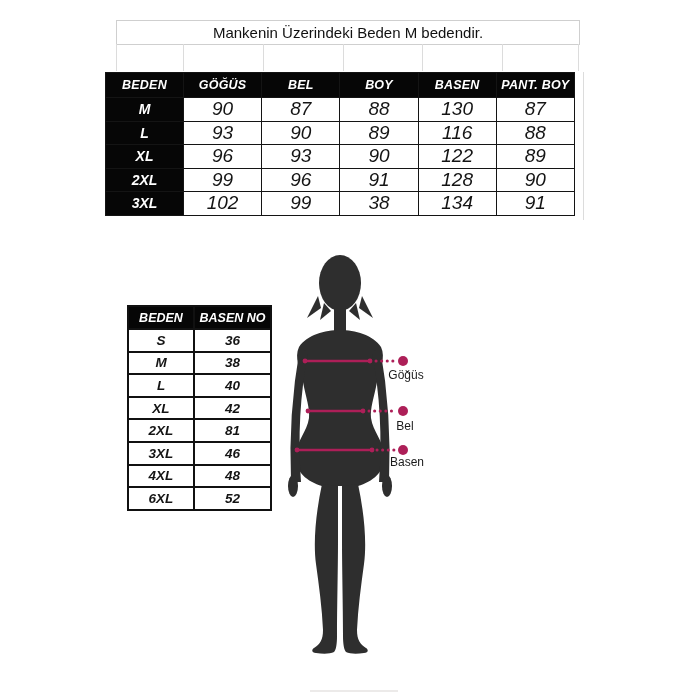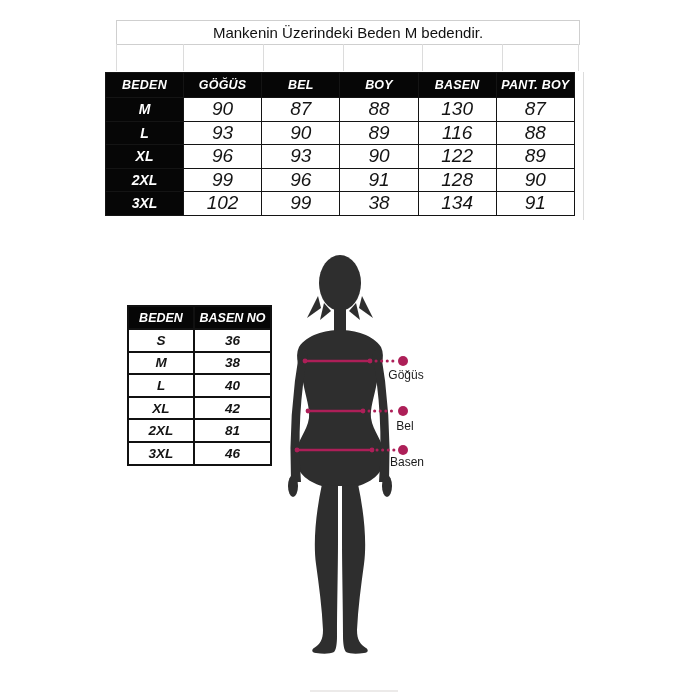--- a/index.html
+++ b/index.html
@@ -137,20 +137,28 @@
           <td class="c0">XL</td>
           <td>42</td>
         </tr>
         <tr>
           <td class="c0">2XL</td>
           <td>81</td>
         </tr>
         <tr>
           <td class="c0">3XL</td>
           <td>46</td>
+        </tr>
+        <tr>
+          <td class="c0">4XL</td>
+          <td>48</td>
+        </tr>
+        <tr>
+          <td class="c0">6XL</td>
+          <td>52</td>
         </tr>
       </tbody>
   </table>
 
   <svg class="fig" viewBox="0 0 145 408">
 
     <g>
       <ellipse class="sil" cx="60" cy="33" rx="21" ry="28"></ellipse>
       <polygon class="sil" points="38,46 27,68 41,58"></polygon>
       <polygon class="sil" points="44,53 40,70 51,61"></polygon>

